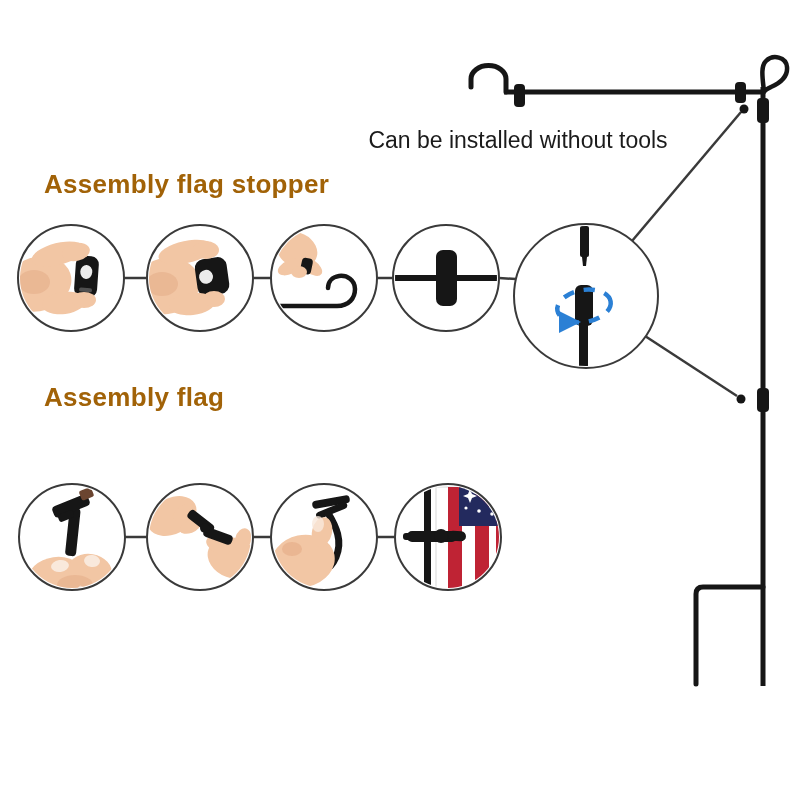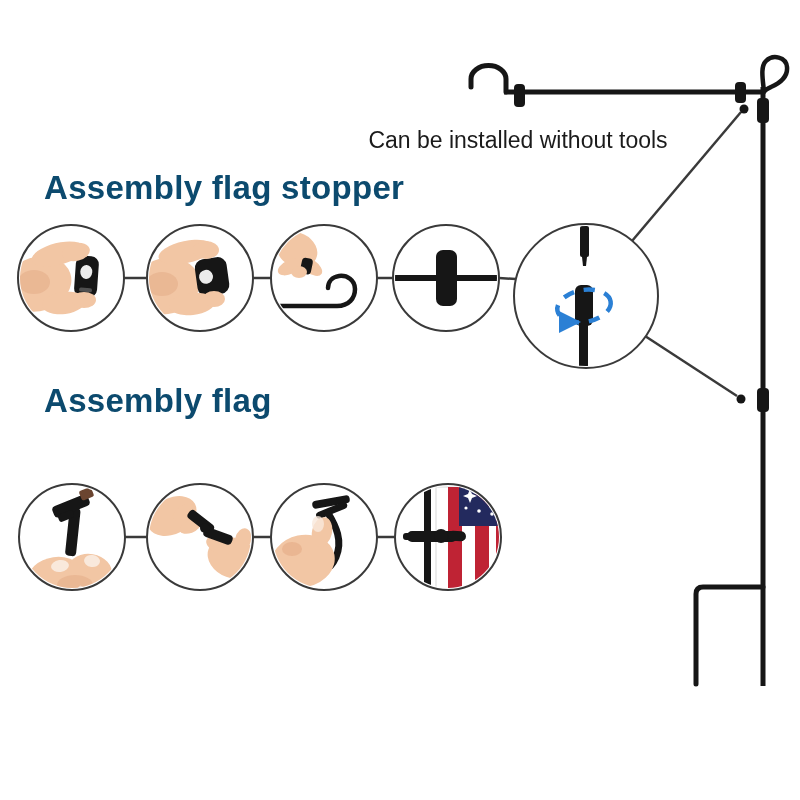--- a/index.html
+++ b/index.html
@@ -25,21 +25,21 @@
   .f-skin{fill:var(--skin)}
   .f-skin2{fill:var(--skin-shadow)}
   .f-nail{fill:var(--nail)}
   .f-brown{fill:var(--clip-tip-brown)}
   .rc{stroke-linecap:round;stroke-linejoin:round}
   .disc{fill:#fff;stroke:var(--line);stroke-width:2}
   
   .install-block{position:absolute;left:368px;top:110px;width:300px;text-align:center;color:#0f0f0f;}
   .install-title{font-size:28px;font-weight:bold;letter-spacing:.5px;}
   .install-subtitle{font-size:23px;margin-top:17px;color:#1b1b1b;}
-  .section-title{position:absolute;left:44px;font-size:33px;font-weight:bold;color:#0c4a6e;letter-spacing:.3px;}
+  .section-title{position:absolute;left:44px;font-size:26px;font-weight:bold;color:#a16207;letter-spacing:.3px;}
   .t-flag{top:169px}
   .t-clip{top:382px}
 </style>
 </head>
 <body>
 
 <div class="canvas">
 
   <svg class="art" viewBox="0 0 800 800" aria-hidden="true">
     <defs>

